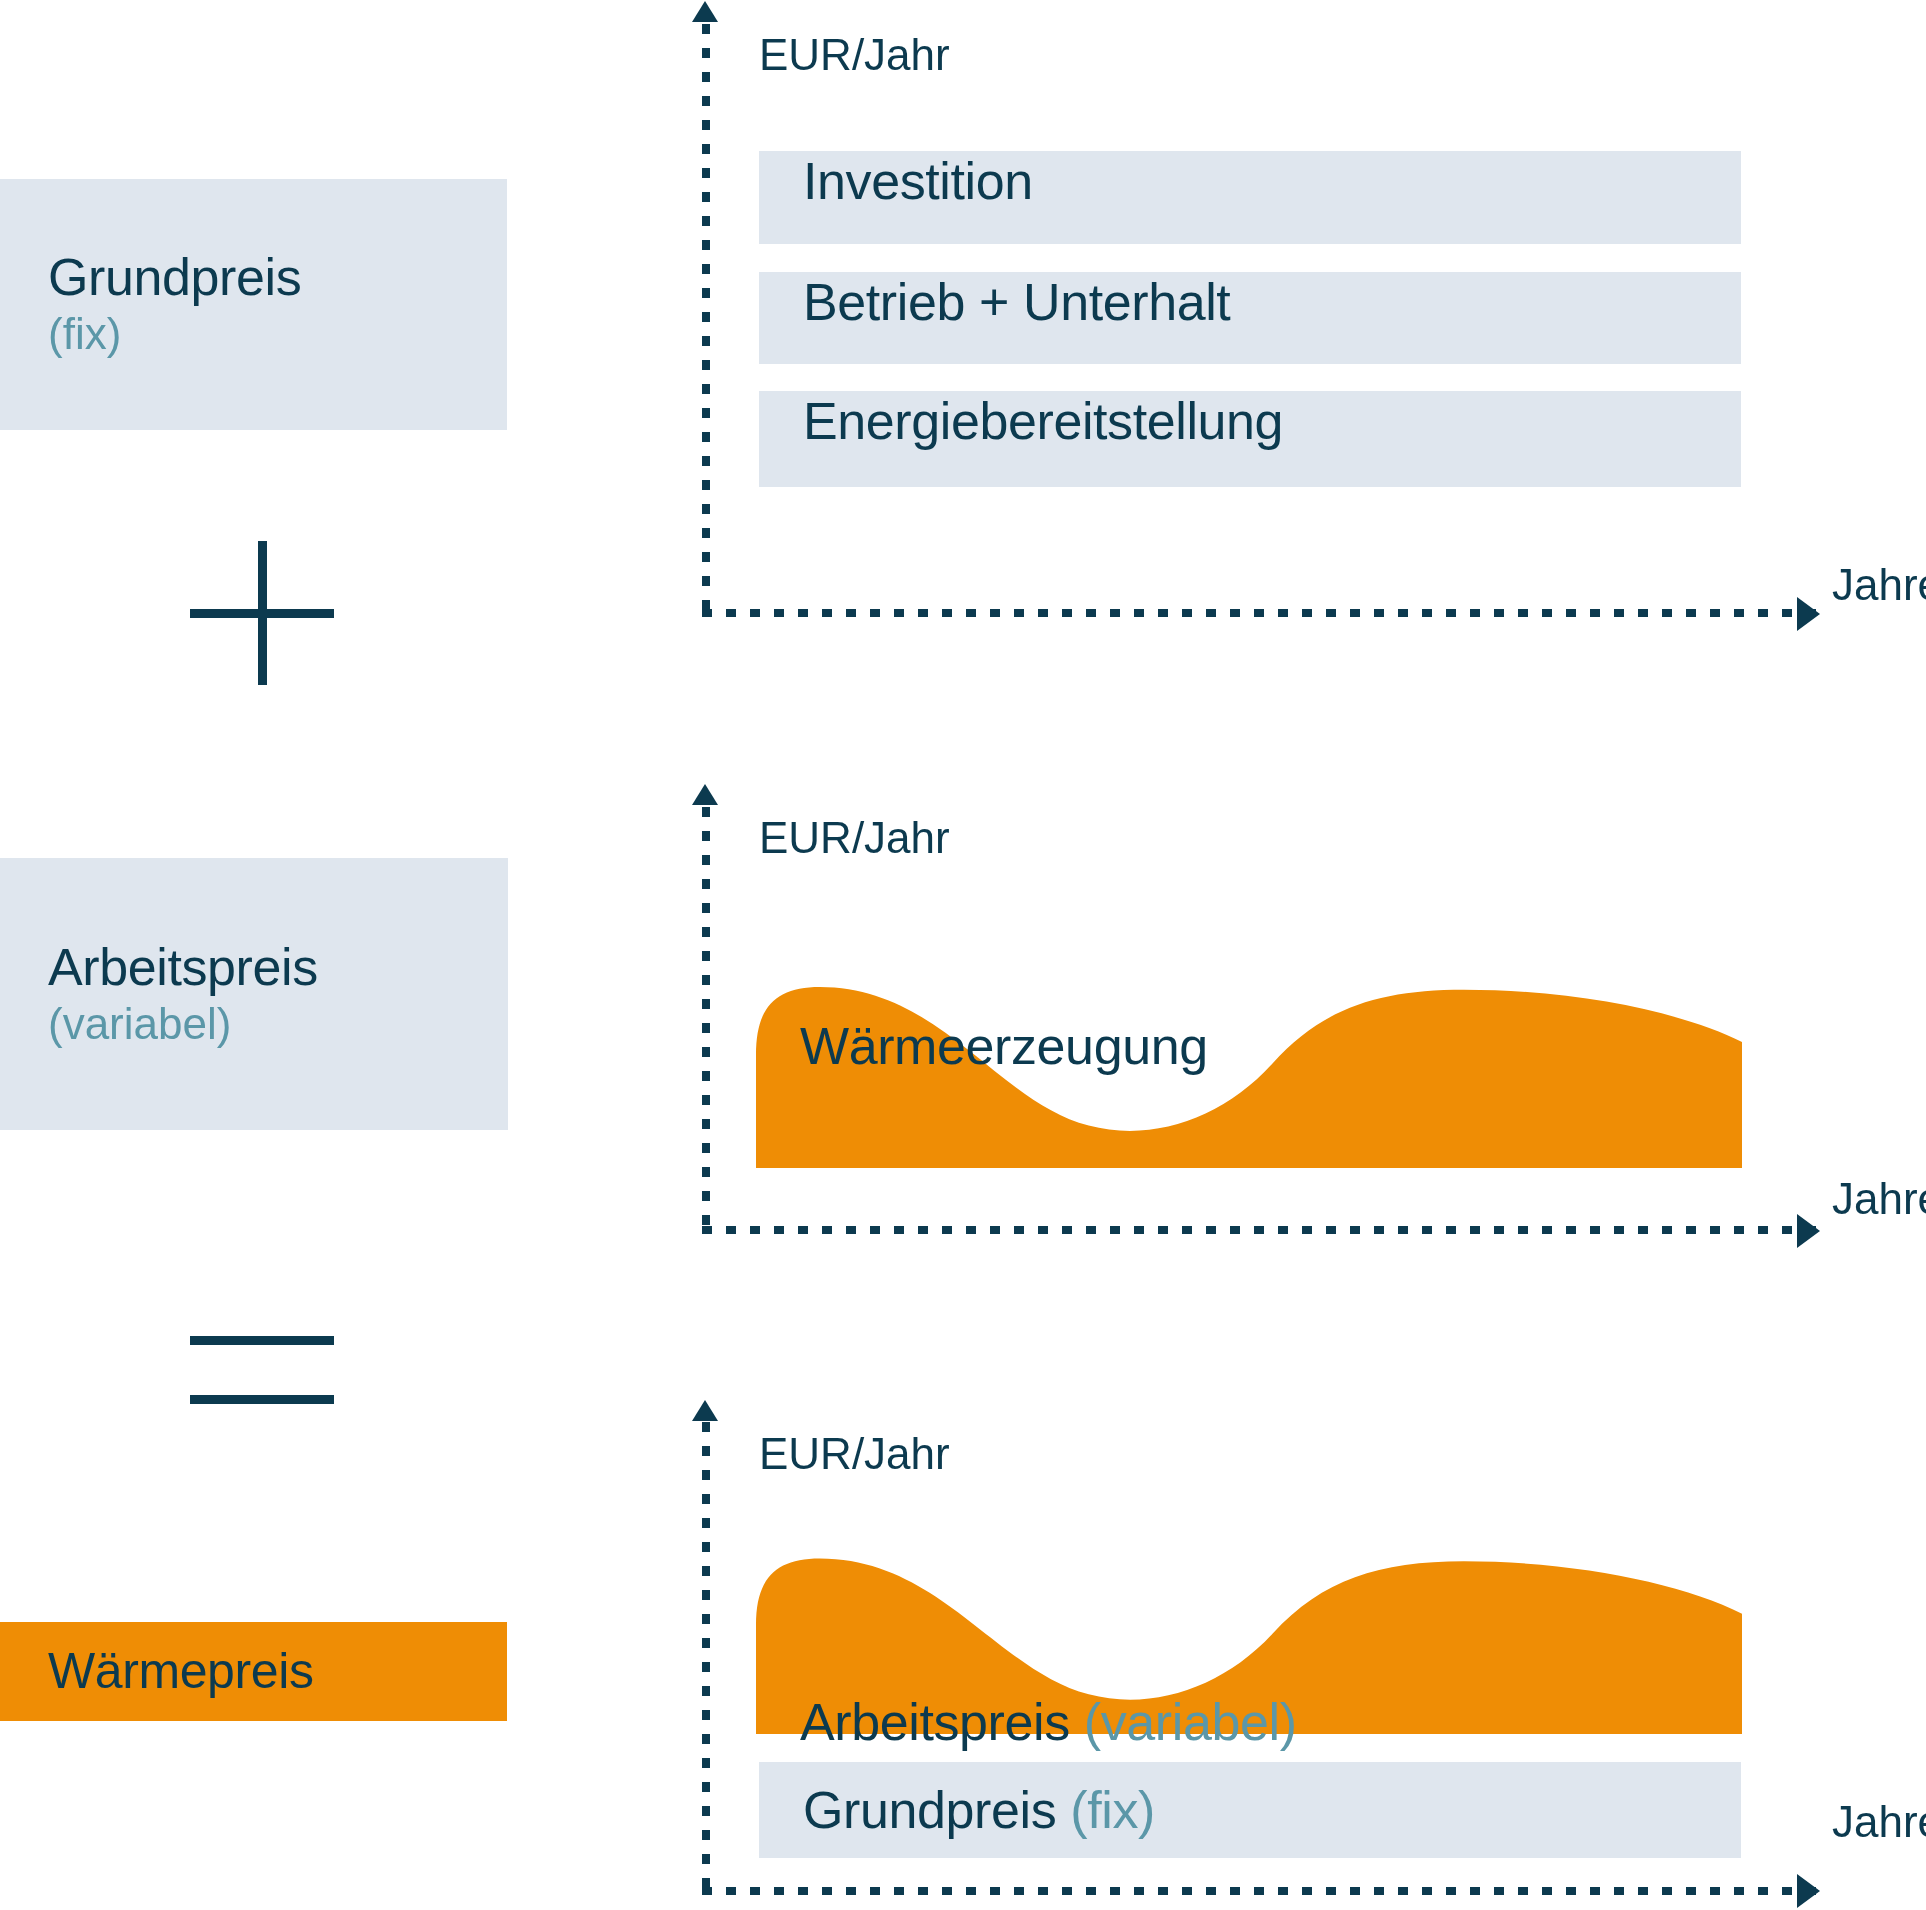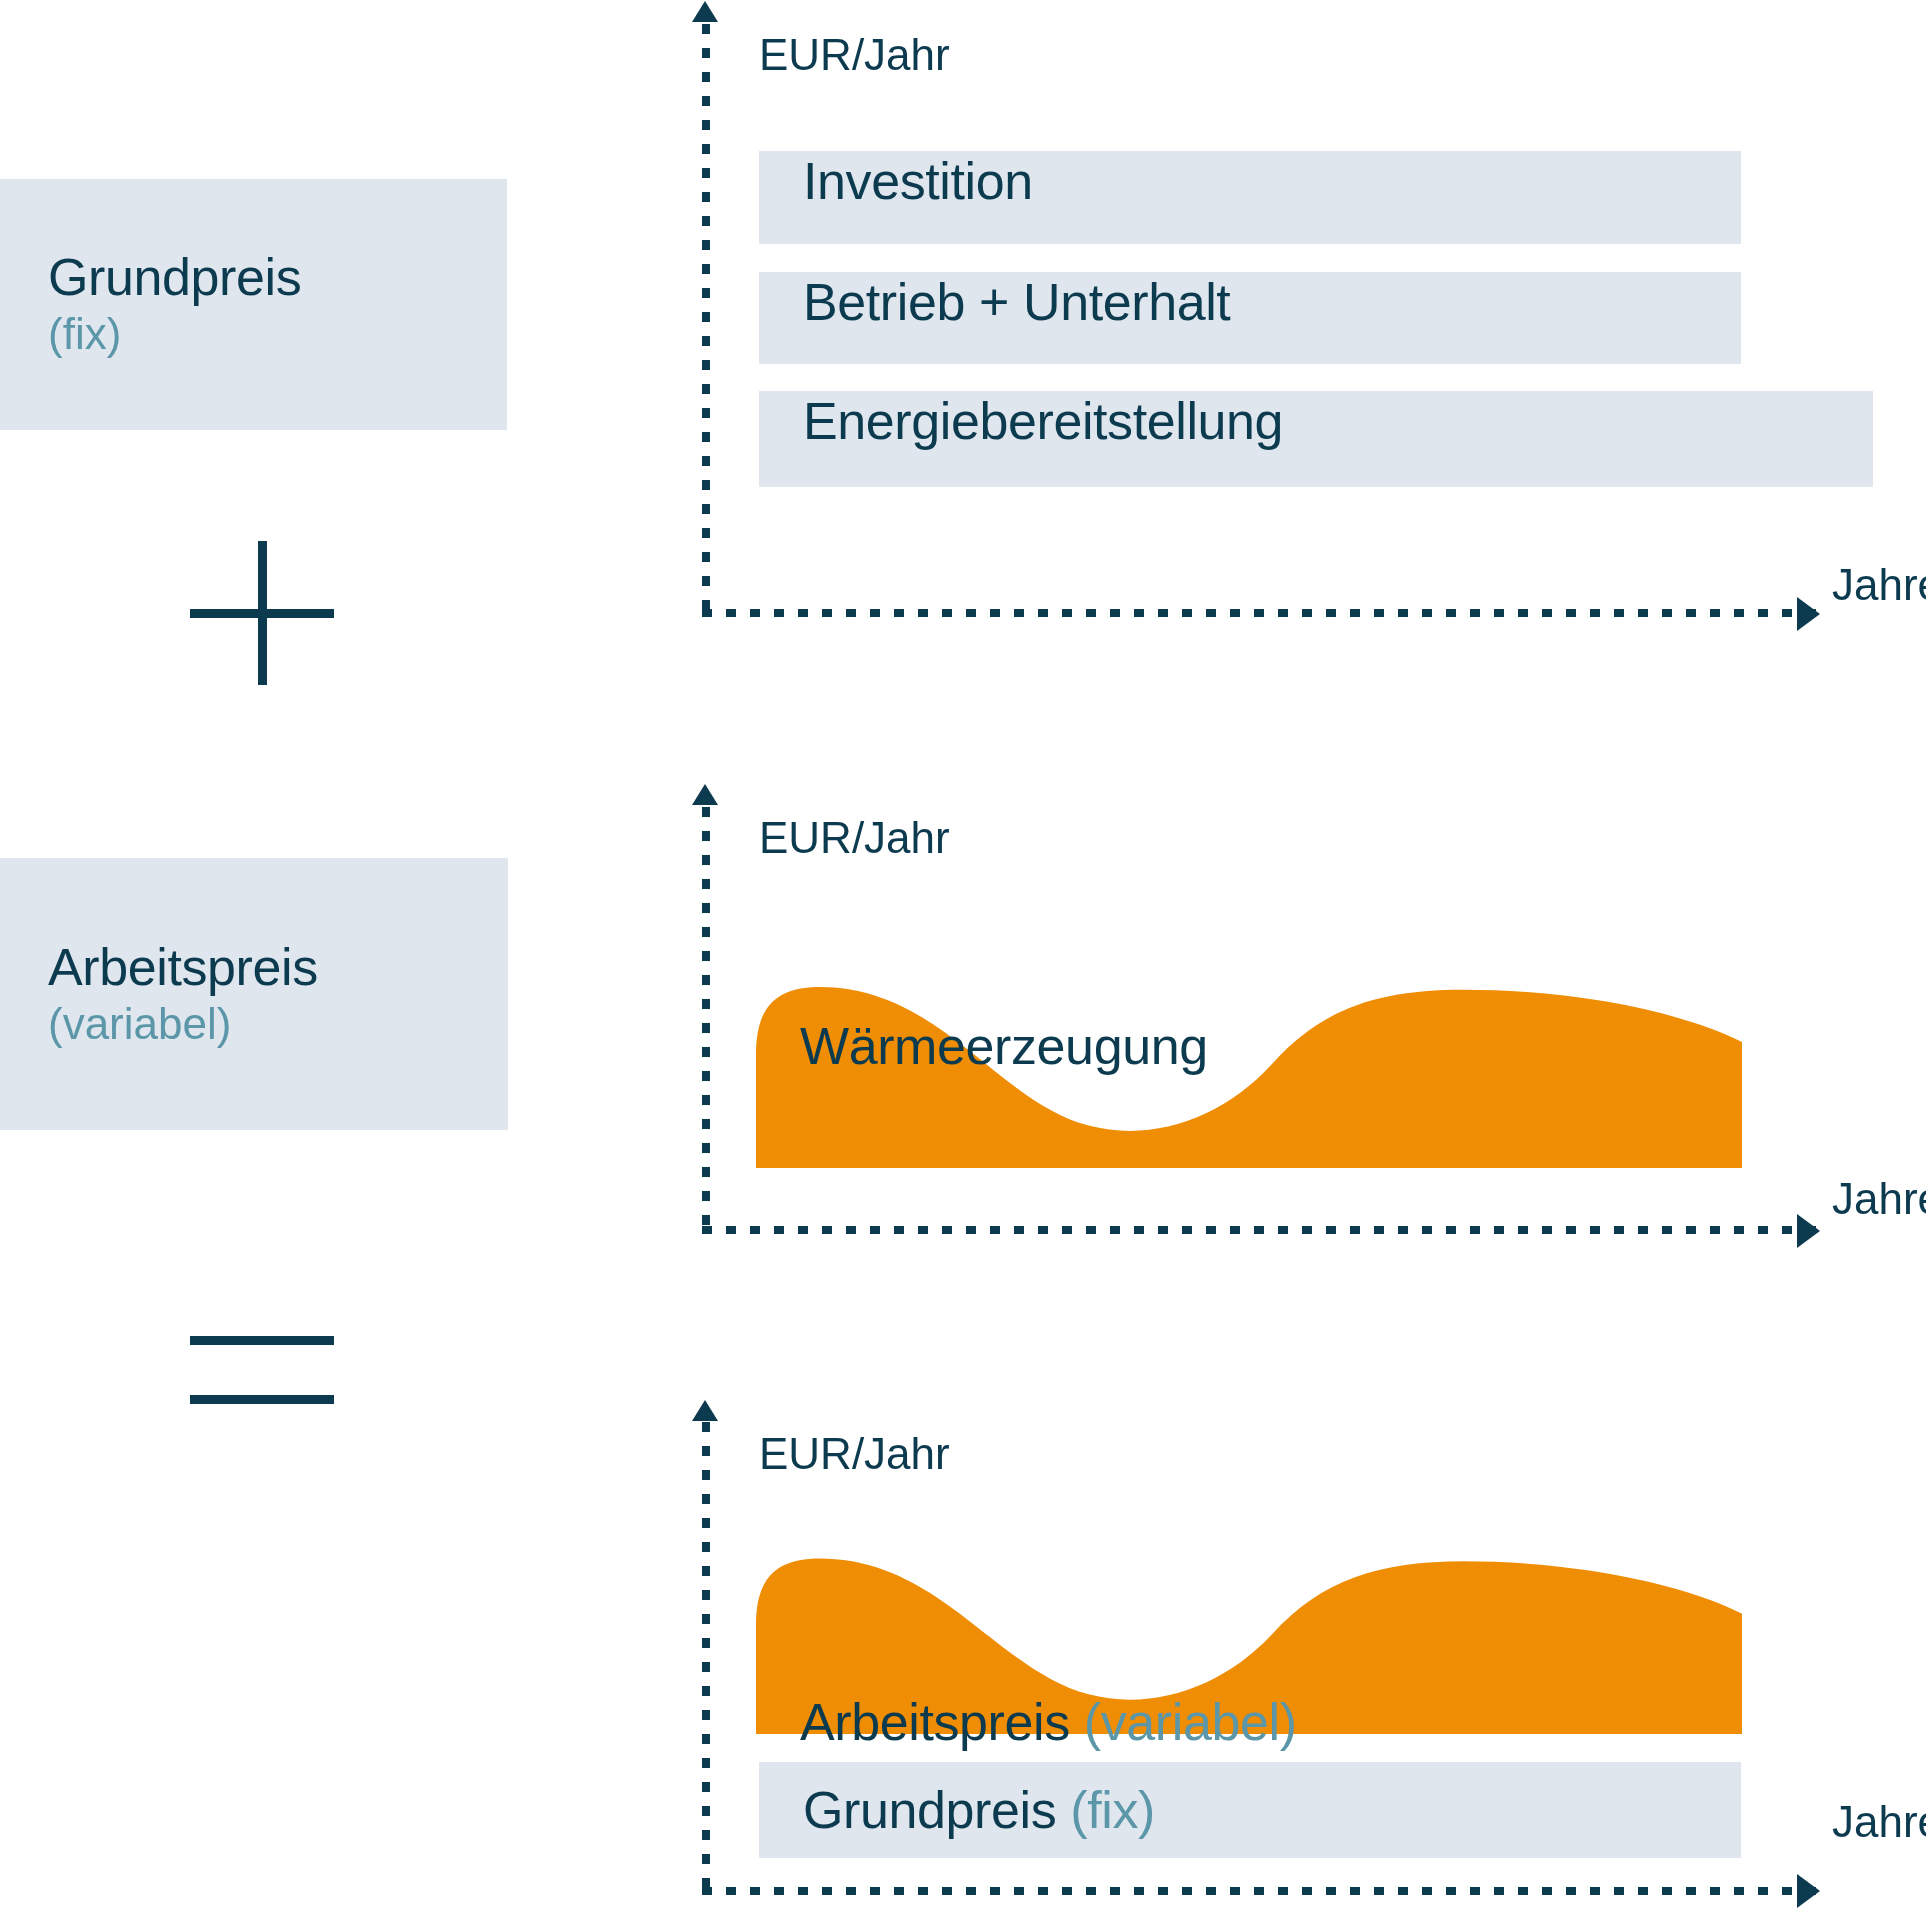--- a/index.html
+++ b/index.html
@@ -178,38 +178,41 @@
   <div class="legend-box" id="legend-arbeitspreis">
     <div class="legend-title">Arbeitspreis</div>
     <div class="legend-sub">(variabel)</div>
   </div>
 
   <div class="op" id="op-equals">
     <div class="op-bar e1"></div>
     <div class="op-bar e2"></div>
   </div>
 
+  <div class="legend-box" id="legend-waermepreis">
+    <div class="legend-title">Wärmepreis</div>
+  </div>
 
   <div class="panel" id="panel-grundpreis">
 
     <div class="axis-y-arrow" style="left:692px; top:1.4px;"></div>
     <div class="axis-y" style="left:702px; top:24px; height:593px;"></div>
     <div class="axis-label" style="left:759px; top:2.1px;">EUR/Jahr</div>
 
     <div class="axis-x" style="left:702px; top:609px; width:1117px;"></div>
     <div class="axis-x-arrow" style="left:1797px; top:597px;"></div>
     <div class="axis-label" style="left:1832px; top:532px;">Jahre</div>
 
     <div class="cost-bar" style="left:759px; top:151px; width:982px; height:93px;">
       <span>Investition</span>
     </div>
     <div class="cost-bar" style="left:759px; top:272px; width:982px; height:92px;">
       <span>Betrieb + Unterhalt</span>
     </div>
-    <div class="cost-bar" style="left:759px; top:391px; width:1114px; height:96px;">
+    <div class="cost-bar" style="left:759px; top:391px; width:982px; height:96px;">
       <span>Energiebereitstellung</span>
     </div>
   </div>
 
   <div class="panel" id="panel-arbeitspreis">
 
     <div class="axis-y-arrow" style="left:692px; top:784px;"></div>
     <div class="axis-y" style="left:702px; top:807px; height:427px;"></div>
     <div class="axis-label" style="left:759px; top:785px;">EUR/Jahr</div>
 

